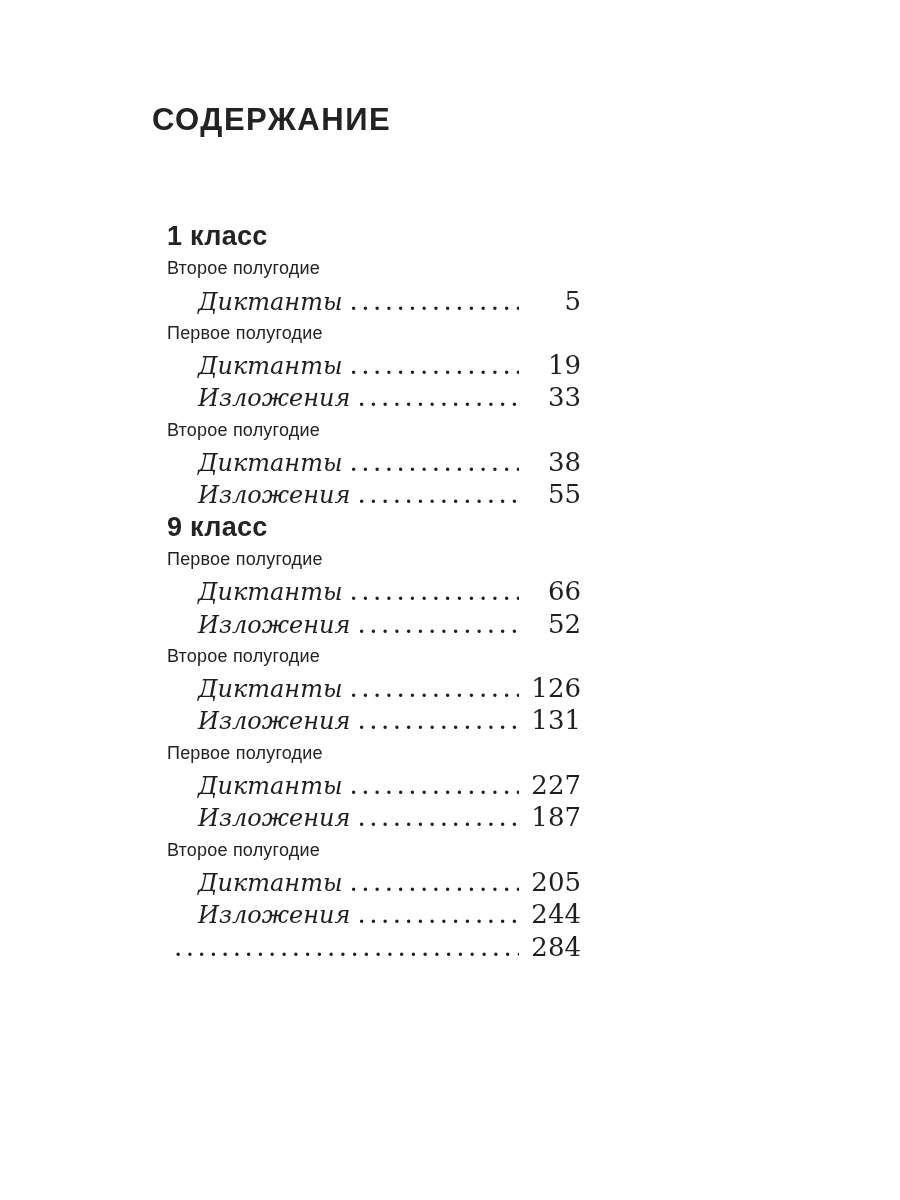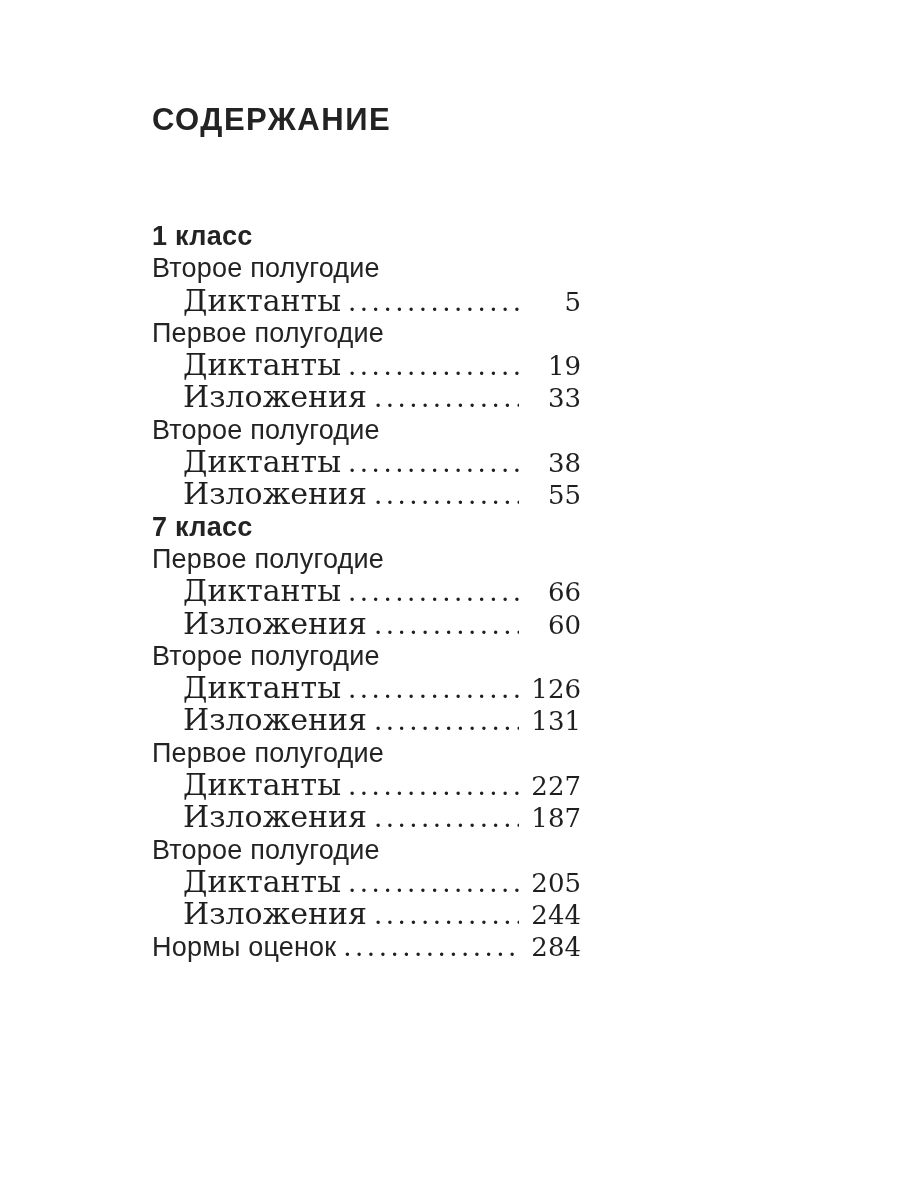--- a/index.html
+++ b/index.html
@@ -35,40 +35,42 @@
     color: var(--text);
   }
   .toc { }
   .row {
     display: flex;
     align-items: baseline;
     height: 32.3px;
     line-height: 32.3px;
     color: var(--text);
     white-space: nowrap;
+    margin-left: 15px;
   }
   .row .label { flex: 0 0 auto; }
   .section .label {
     font-family: "Liberation Sans", sans-serif;
     font-weight: bold;
     font-size: 27px;
     letter-spacing: 0.3px;
   }
   .subsection .label,
   .entry-sans .label {
     font-family: "Liberation Sans", sans-serif;
     font-weight: normal;
-    font-size: 27px;
+    font-size: 18px;
     letter-spacing: 0.2px;
   }
   .entry { padding-left: 31px; }
   .entry .label {
     font-family: "DejaVu Serif", serif;
-    font-size: 30px;
+    font-size: 24px;
     color: var(--entry_text);
+    font-style: italic;
   }
   .dots {
     flex: 1 1 auto;
     overflow: hidden;
     white-space: nowrap;
     margin: 0 8px 0 7px;
     font-family: "DejaVu Serif", serif;
     font-size: 26px;
     letter-spacing: 3.5px;
     color: var(--entry_text);
@@ -124,34 +126,34 @@
           <span class="label">Диктанты</span>
           <span class="dots"></span>
           <span class="pagenum">38</span>
         </div>
         <div class="row entry">
           <span class="label">Изложения</span>
           <span class="dots"></span>
           <span class="pagenum">55</span>
         </div>
         <div class="row section">
-          <span class="label">7 класс</span>
+          <span class="label">9 класс</span>
         </div>
         <div class="row subsection">
           <span class="label">Первое полугодие</span>
         </div>
         <div class="row entry">
           <span class="label">Диктанты</span>
           <span class="dots"></span>
           <span class="pagenum">66</span>
         </div>
         <div class="row entry">
           <span class="label">Изложения</span>
           <span class="dots"></span>
-          <span class="pagenum">60</span>
+          <span class="pagenum">52</span>
         </div>
         <div class="row subsection">
           <span class="label">Второе полугодие</span>
         </div>
         <div class="row entry">
           <span class="label">Диктанты</span>
           <span class="dots"></span>
           <span class="pagenum">126</span>
         </div>
         <div class="row entry">
@@ -179,19 +181,18 @@
           <span class="label">Диктанты</span>
           <span class="dots"></span>
           <span class="pagenum">205</span>
         </div>
         <div class="row entry">
           <span class="label">Изложения</span>
           <span class="dots"></span>
           <span class="pagenum">244</span>
         </div>
         <div class="row entry-sans">
-          <span class="label">Нормы оценок</span>
           <span class="dots"></span>
           <span class="pagenum">284</span>
         </div>
       </div>
   </div>
 </div>
 
 </body></html>

